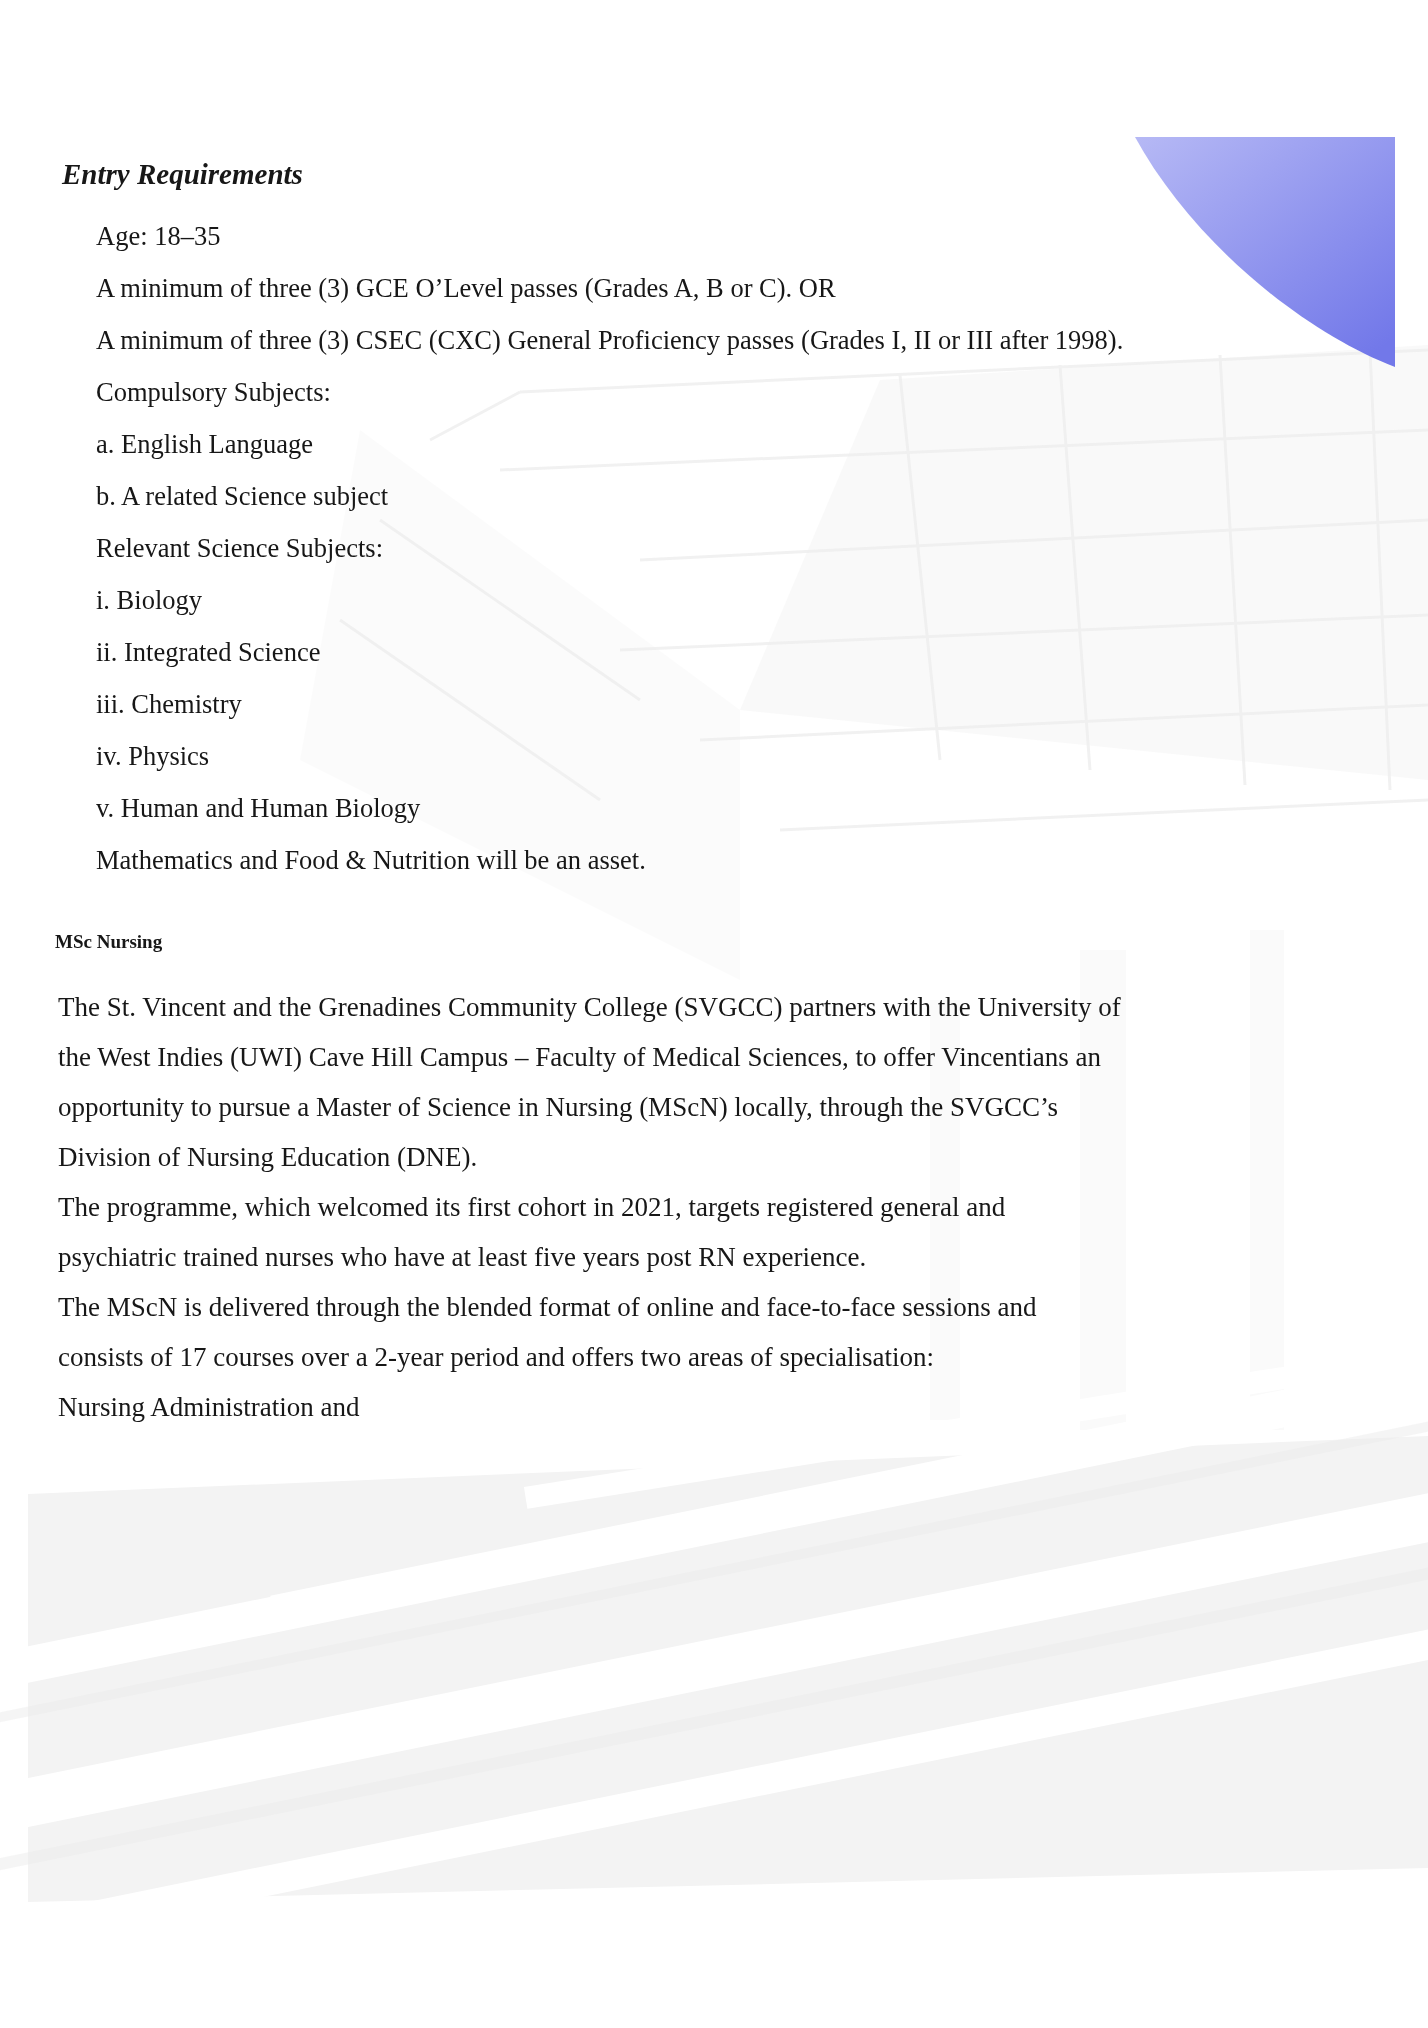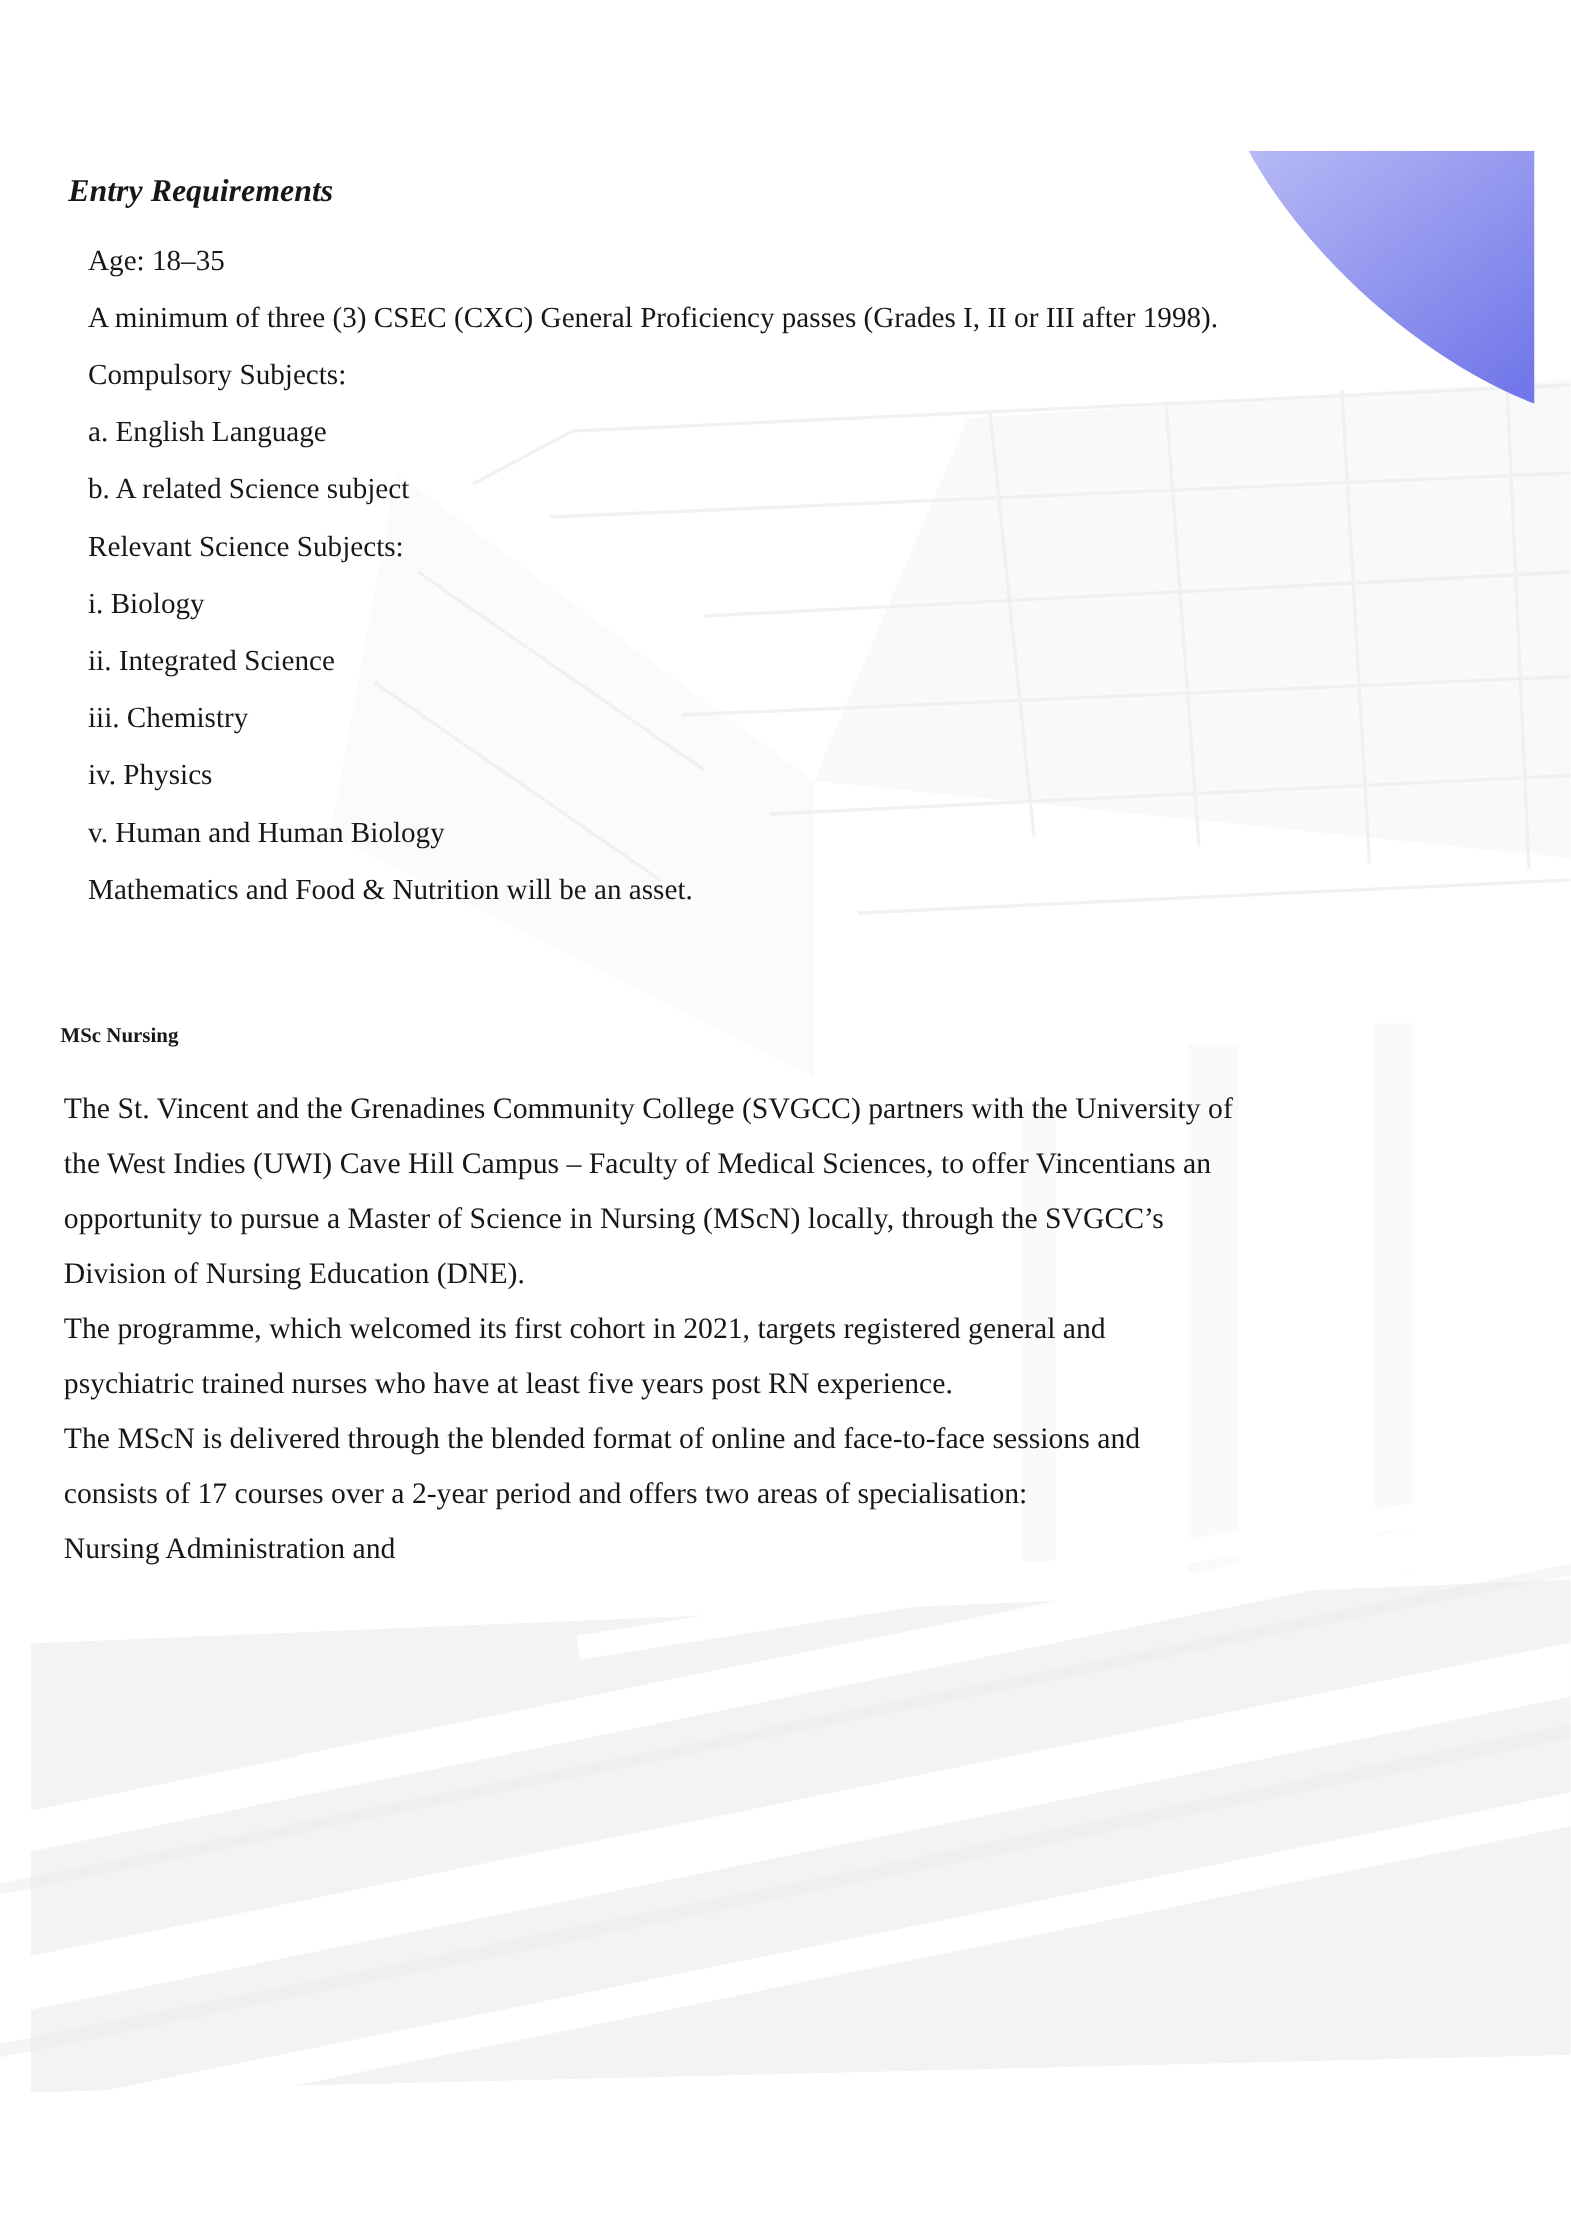--- a/index.html
+++ b/index.html
@@ -13,21 +13,21 @@
   }
   .watermark{position:absolute;left:0;top:0;z-index:0;pointer-events:none;}
   .corner-svg{position:absolute;top:137px;right:33px;width:260px;height:230px;z-index:1;}
   .content{position:absolute;left:0;top:0;width:100%;height:100%;z-index:2;}
   .h-entry{
     position:absolute;left:62px;top:156px;
     font-size:29px;font-weight:bold;font-style:italic;
     white-space:nowrap;line-height:36px;
   }
   .entry-list{
-    position:absolute;left:80px;top:210px;
+    position:absolute;left:96px;top:210px;
     font-size:26.5px;line-height:52px;white-space:nowrap;
   }
   .h-msc{
     position:absolute;left:55px;top:924px;
     font-size:19px;font-weight:bold;
     white-space:nowrap;line-height:36px;
   }
   .paras{
     position:absolute;left:58px;top:982px;
     font-size:27px;line-height:50px;white-space:nowrap;
@@ -90,20 +90,21 @@
     </defs>
     <path d="M0,0 L260,0 L260,230 C170,196 58,106 0,0 Z" fill="url(#cornerGrad)"></path>
   </svg>
 
   <div class="content">
 
     <div class="h-entry">Entry Requirements</div>
 
     <div class="entry-list">
       <div>Age: 18–35</div>
+      <div>A minimum of three (3) GCE O’Level passes (Grades A, B or C). OR</div>
       <div>A minimum of three (3) CSEC (CXC) General Proficiency passes (Grades I, II or III after 1998).</div>
       <div>Compulsory Subjects:</div>
       <div>a. English Language</div>
       <div>b. A related Science subject</div>
       <div>Relevant Science Subjects:</div>
       <div>i. Biology</div>
       <div>ii. Integrated Science</div>
       <div>iii. Chemistry</div>
       <div>iv. Physics</div>
       <div>v. Human and Human Biology</div>

